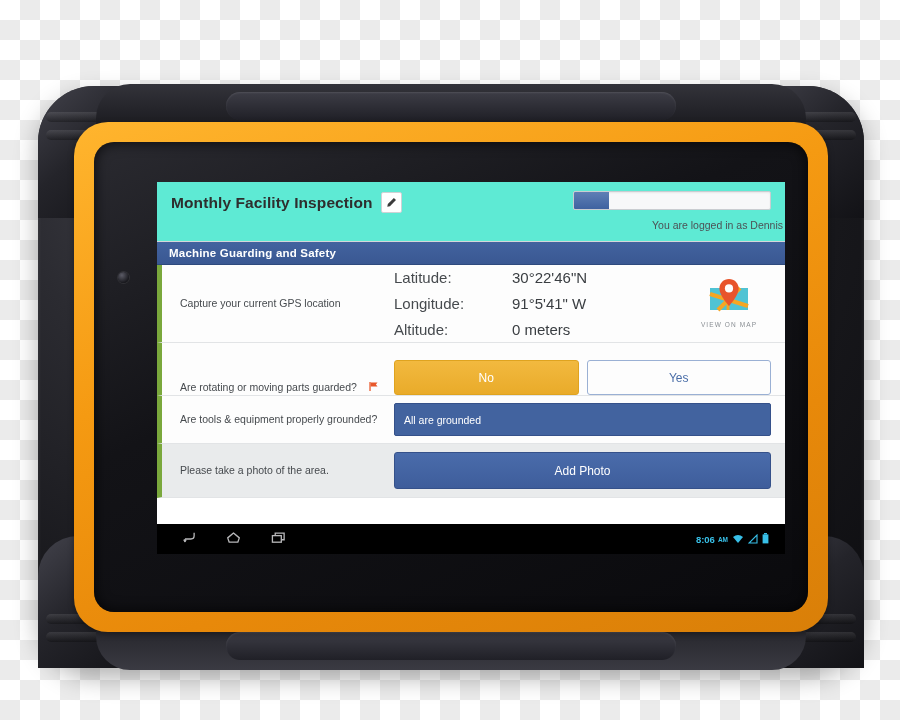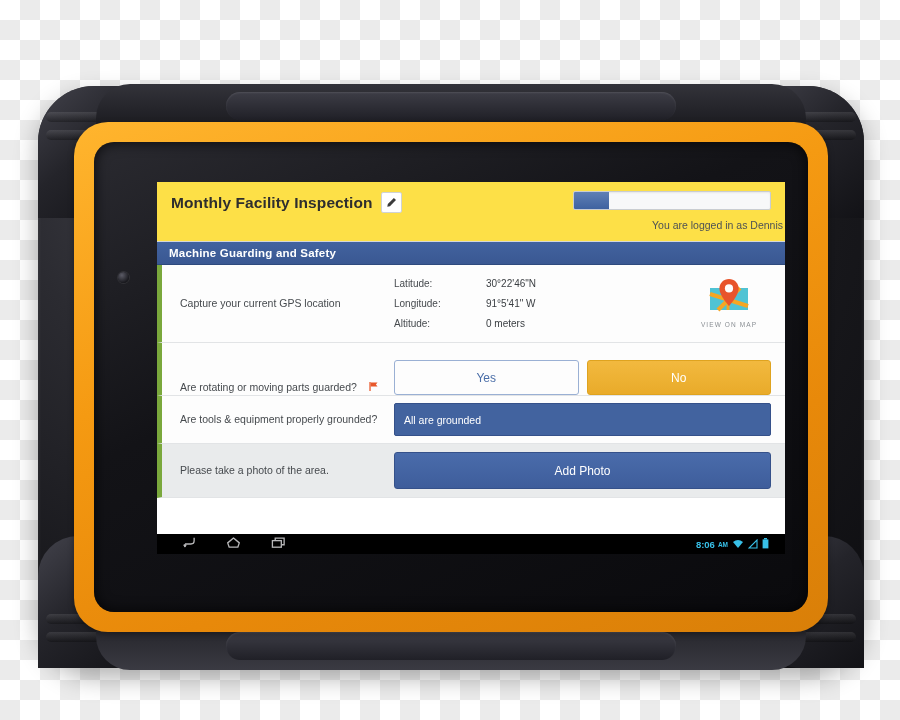--- a/index.html
+++ b/index.html
@@ -86,21 +86,21 @@
   .softkey svg{display:block;}
 
   
   #screen{
     position:absolute;left:63px;top:40px;width:628px;height:372px;
     background:#ffffff;overflow:hidden;
   }
 
   
   .app-header{
-    background:#fde047;
+    background:#5eead4;
     padding:10px 14px 6px 14px;
     border-bottom:1px solid #d4d7da;
     position:relative;height:60px;box-sizing:border-box;
   }
   .title-row{display:flex;align-items:center;gap:8px;}
   .app-title{
     font-size:15.5px;font-weight:bold;color:#2e2e2e;letter-spacing:.1px;
   }
   .edit-btn{
     width:19px;height:19px;background:#ffffff;border:1px solid #cfd2d5;border-radius:2px;
@@ -141,21 +141,21 @@
   .row.shaded{background:#e9ebec;}
   .row-label{
     font-size:10.5px;color:#464a4e;padding:0 8px 0 18px;
     flex:0 0 232px;box-sizing:border-box;line-height:1.35;
   }
   .row-label .flag{margin-left:8px;vertical-align:-1px;}
 
   
   .row.gps{height:78px;}
   .gps-fields{flex:1;display:flex;flex-direction:column;justify-content:center;gap:9px;}
-  .gps-line{display:flex;font-size:10px;color:#464a4e;}
+  .gps-line{display:flex;font-size:15px;color:#464a4e;gap:26px;}
   .gps-key{flex:0 0 92px;}
   .gps-val{color:#3a3e42;}
   .map-cell{
     flex:0 0 112px;display:flex;flex-direction:column;align-items:center;justify-content:center;gap:2px;
   }
   .map-caption{font-size:6.5px;letter-spacing:1.1px;color:#8a8f94;}
 
   
   .row.choice{height:53px;align-items:flex-end;}
   .choice-group{flex:1;display:flex;gap:8px;padding-right:14px;}
@@ -180,21 +180,21 @@
   .row.answer{height:48px;}
   .answer-field{
     flex:1;margin-right:14px;height:33px;
     background:#42639f;border:1px solid #35518a;border-radius:2px;
     color:#ffffff;font-size:10.5px;
     display:flex;align-items:center;padding-left:9px;box-sizing:border-box;
   }
 
   
   #nav-bar{
-    position:absolute;left:0;right:0;bottom:0;height:20px;
+    position:absolute;left:0;right:0;bottom:0;height:30px;
     background:#000000;display:flex;align-items:center;
   }
   .nav-keys{display:flex;align-items:center;gap:26px;padding-left:22px;}
   .nav-key{opacity:.85;}
   .nav-status{
     margin-left:auto;display:flex;align-items:center;gap:4px;padding-right:16px;
   }
   .nav-time{color:#38c0e8;font-size:9.5px;font-weight:bold;}
   .nav-ampm{color:#38c0e8;font-size:6.5px;font-weight:bold;margin-left:-1px;}
 </style>
@@ -320,22 +320,22 @@
           <div class="row-label">
             <span>Are rotating or moving parts guarded?</span>
             <span class="flag">
               <svg width="11" height="11" viewBox="0 0 12 12">
                 <path d="M2.2 1.2 V11" stroke="#e8572a" stroke-width="1.4"></path>
                 <path d="M2.9 1.6 H10.4 L8.6 3.8 L10.4 6 H2.9 Z" fill="#e8572a"></path>
               </svg>
             </span>
           </div>
           <div class="choice-group">
+            <div class="btn-choice selected-amber">No</div>
             <div class="btn-choice unselected">Yes</div>
-            <div class="btn-choice selected-amber">No</div>
           </div>
         </div>
 
         <div class="row answer">
           <div class="row-label">Are tools &amp; equipment properly grounded?</div>
           <div class="answer-field">All are grounded</div>
         </div>
 
         <div class="row photo shaded">
           <div class="row-label">Please take a photo of the area.</div>

